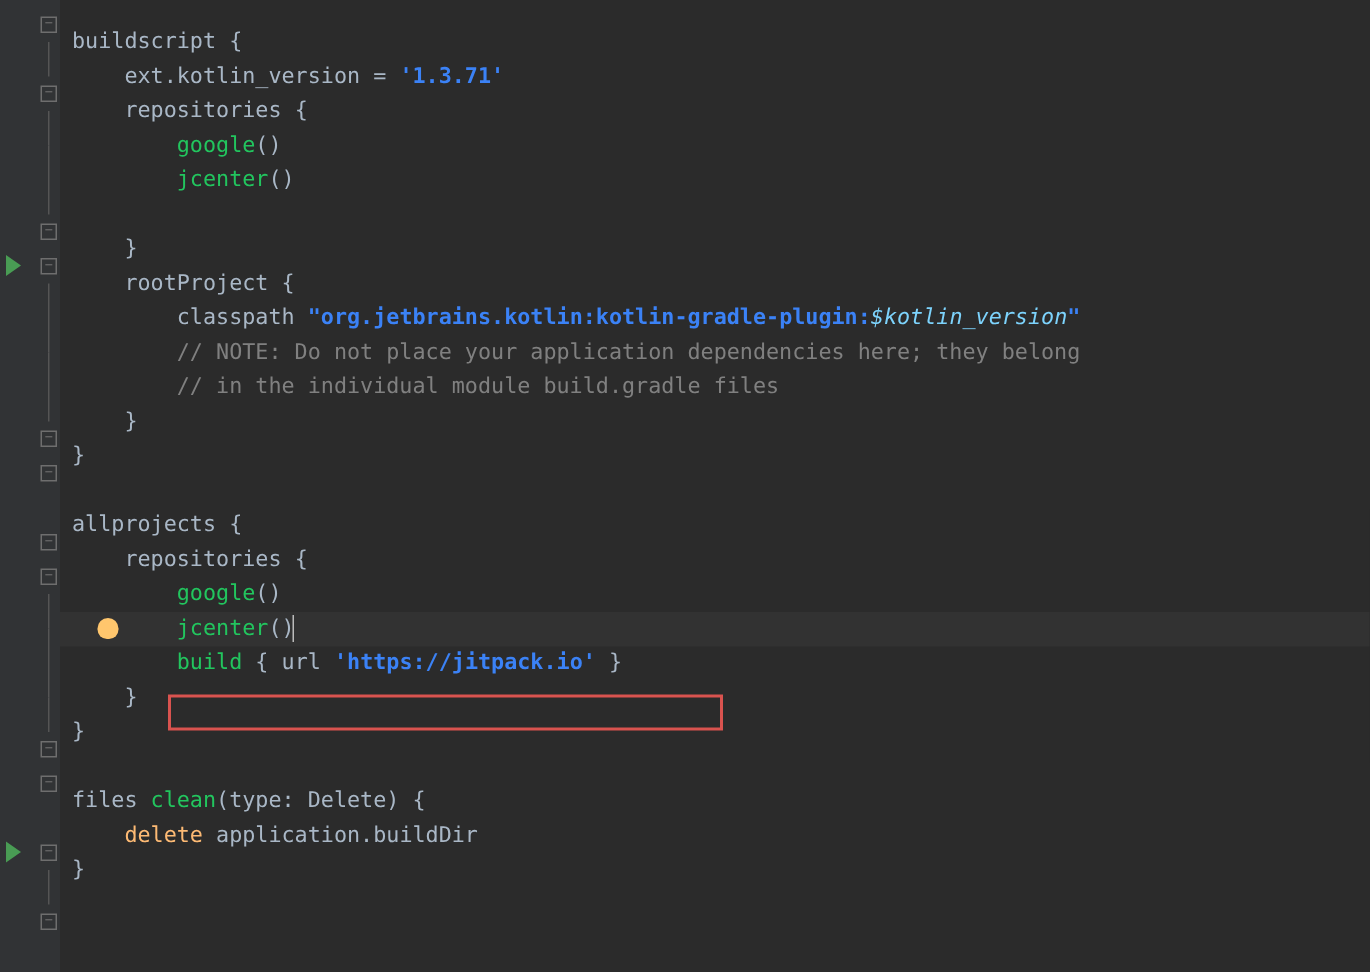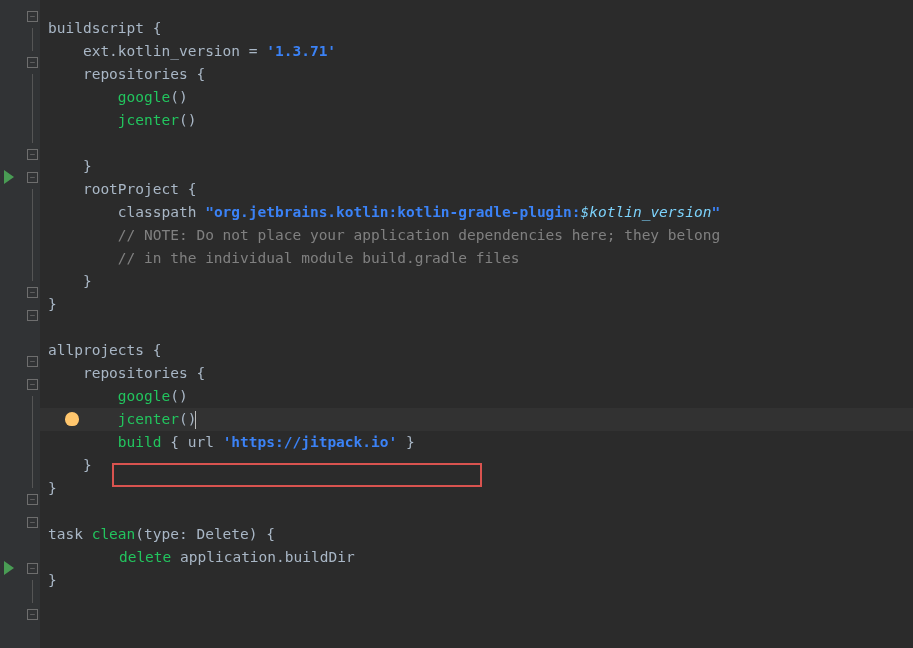--- a/index.html
+++ b/index.html
@@ -66,21 +66,21 @@
       right: -18px;
       z-index: 10;
     }
     .change-marker {
       position: absolute;
       left: 0;
       width: 4px;
       background-color: #88b76f;
       height: 23px;
     }
-    .keyword { color: #22c55e; margin-left: 36px; }
+    .keyword { color: #fdba74; }
     .identifier { color: #a9b7c6; }
     .method { color: #22c55e; }
     .string { color: #3b82f6; font-weight: bold; }
     .comment { color: #808080; }
     .brace { color: #a9b7c6; }
     .variable { color: #7dd3fc; font-style: italic; }
     .red-box {
       position: absolute;
       border: 2px solid #d9534f;
       pointer-events: none;
@@ -216,17 +216,17 @@
       <div class="line"><span></span></div>
       <div class="line"><span></span><span class="identifier">allprojects</span><span class="brace"> {</span></div>
       <div class="line"><span>    </span><span class="identifier">repositories</span><span class="brace"> {</span></div>
       <div class="line"><span>        </span><span class="method">google</span><span class="brace">()</span></div>
       <div class="line highlighted"><div class="bulb-icon" style="left: 25px; right: auto;"></div><span>        </span><span class="method">jcenter</span><span class="brace">()</span><span class="caret"></span></div>
       <div class="line"><span>        </span><span class="method">build</span><span class="brace"> { </span><span class="identifier">url </span><span class="string">'https://jitpack.io'</span><span class="brace"> }</span></div>
       <div class="red-box" style="top: 463px; left: 72px; width: 370px; height: 24px;"></div>
       <div class="line"><span>    </span><span class="brace">}</span></div>
       <div class="line"><span></span><span class="brace">}</span></div>
       <div class="line"><span></span></div>
-      <div class="line"><span></span><span class="identifier">task </span><span class="method">clean</span><span class="brace">(</span><span class="identifier">type: Delete</span><span class="brace">) {</span></div>
+      <div class="line"><span></span><span class="identifier">files </span><span class="method">clean</span><span class="brace">(</span><span class="identifier">type: Delete</span><span class="brace">) {</span></div>
       <div class="line"><span>    </span><span class="keyword">delete </span><span class="identifier">application</span><span class="brace">.</span><span class="identifier">buildDir</span></div>
       <div class="line"><span></span><span class="brace">}</span></div>
     </div>
 </div>
 
 </body></html>

